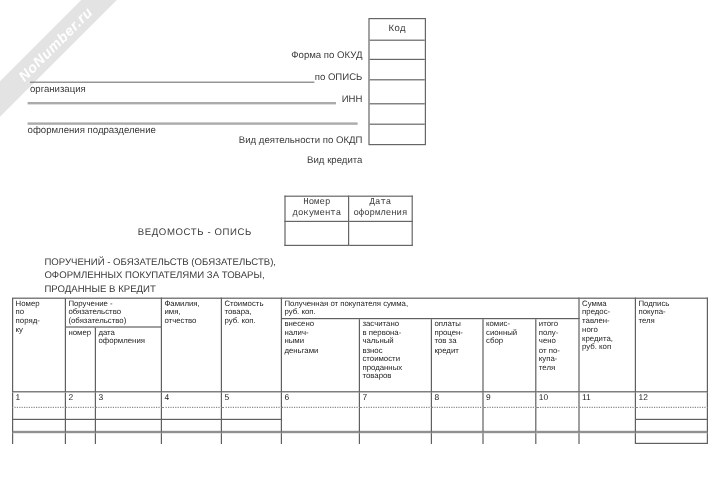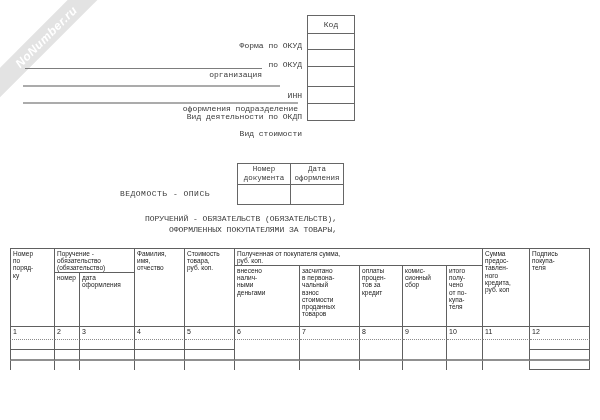--- a/index.html
+++ b/index.html
@@ -5,23 +5,23 @@
   html,body{margin:0;padding:0;background:#fff;}
   #page{position:relative;width:600px;height:420px;background:#ffffff;overflow:hidden;
         font-family:"Liberation Sans", sans-serif;color:#333;}
 
   
   .wm{position:absolute;left:-32px;top:26px;width:156px;height:21px;background:#e3e3e3;
       transform:rotate(-45deg);display:flex;align-items:center;justify-content:center;
       color:#ffffff;font:bold italic 12px "Liberation Sans", sans-serif;letter-spacing:.5px;}
 
   
-  .mono{font-family:Liberation Mono, monospace;font-size:8px;color:#3a3a3a;}
+  .mono{font-family:Liberation Sans, sans-serif;font-size:8px;color:#3a3a3a;}
   .lbl{position:absolute;right:298px;white-space:nowrap;}
-  .cline{position:absolute;text-align:right;}
+  .cline{position:absolute;text-align:left;}
 
   
   .rule{position:absolute;height:0;}
   .rule.dark{border-top:1px solid #7d7d7d;}
   .rule.lite{border-top:2px solid #ababab;}
 
   
   .codebox{position:absolute;left:307px;top:15px;width:48px;border:1px solid #666;box-sizing:border-box;}
   .codebox .c{border-bottom:1px solid #666;box-sizing:border-box;text-align:center;
               font-family:"Liberation Mono","DejaVu Sans Mono",monospace;font-size:8px;color:#3a3a3a;
@@ -65,24 +65,24 @@
   <div class="codebox">
     <div class="c" style="height:18px">Код</div>
     <div class="c" style="height:16px"></div>
     <div class="c" style="height:17px"></div>
     <div class="c" style="height:20px"></div>
     <div class="c" style="height:17px"></div>
     <div class="c" style="height:16px"></div>
   </div>
 
   <div class="mono lbl" style="top:41px">Форма по ОКУД</div>
-  <div class="mono lbl" style="top:60px">по ОКУД</div>
-  <div class="mono lbl" style="top:91px">ИНН</div>
+  <div class="mono lbl" style="top:60px">по ОПИСЬ</div>
+  <div class="mono lbl" style="top:78px">ИНН</div>
   <div class="mono lbl" style="top:112px">Вид деятельности по ОКДП</div>
-  <div class="mono lbl" style="top:129px">Вид стоимости</div>
+  <div class="mono lbl" style="top:129px">Вид кредита</div>
 
   <div class="rule dark" style="left:25px;top:68px;width:237px"></div>
   <div class="mono cline" style="left:25px;top:70px;width:237px">организация</div>
   <div class="rule lite" style="left:23px;top:85px;width:257px"></div>
   <div class="rule lite" style="left:23px;top:102px;width:275px"></div>
   <div class="mono cline" style="left:23px;top:104px;width:275px">оформления подразделение</div>
 
   <table class="docbox">
     <tbody>
         <tr class="hd">
@@ -94,20 +94,21 @@
     <tr class="bd">
       <td></td>
       <td></td>
     </tr>
   </tbody>
     </table>
 
   <div class="mono" style="position:absolute;right:390px;top:189px;white-space:nowrap;letter-spacing:.5px">ВЕДОМОСТЬ - ОПИСЬ</div>
   <div class="mono cline" style="left:37px;top:225px;width:300px">ОФОРМЛЕННЫХ ПОКУПАТЕЛЯМИ ЗА ТОВАРЫ,</div>
   <div class="mono cline" style="left:37px;top:214px;width:300px">ПОРУЧЕНИЙ - ОБЯЗАТЕЛЬСТВ (ОБЯЗАТЕЛЬСТВ),</div>
+  <div class="mono cline" style="left:37px;top:236px;width:300px">ПРОДАННЫЕ В КРЕДИТ</div>
 
   <table class="maintbl">
     <colgroup>
       <col style="width:45px">
         <col style="width:25px">
         <col style="width:55px">
         <col style="width:50px">
       <col style="width:50px">
         <col style="width:65px">
         <col style="width:60px">

